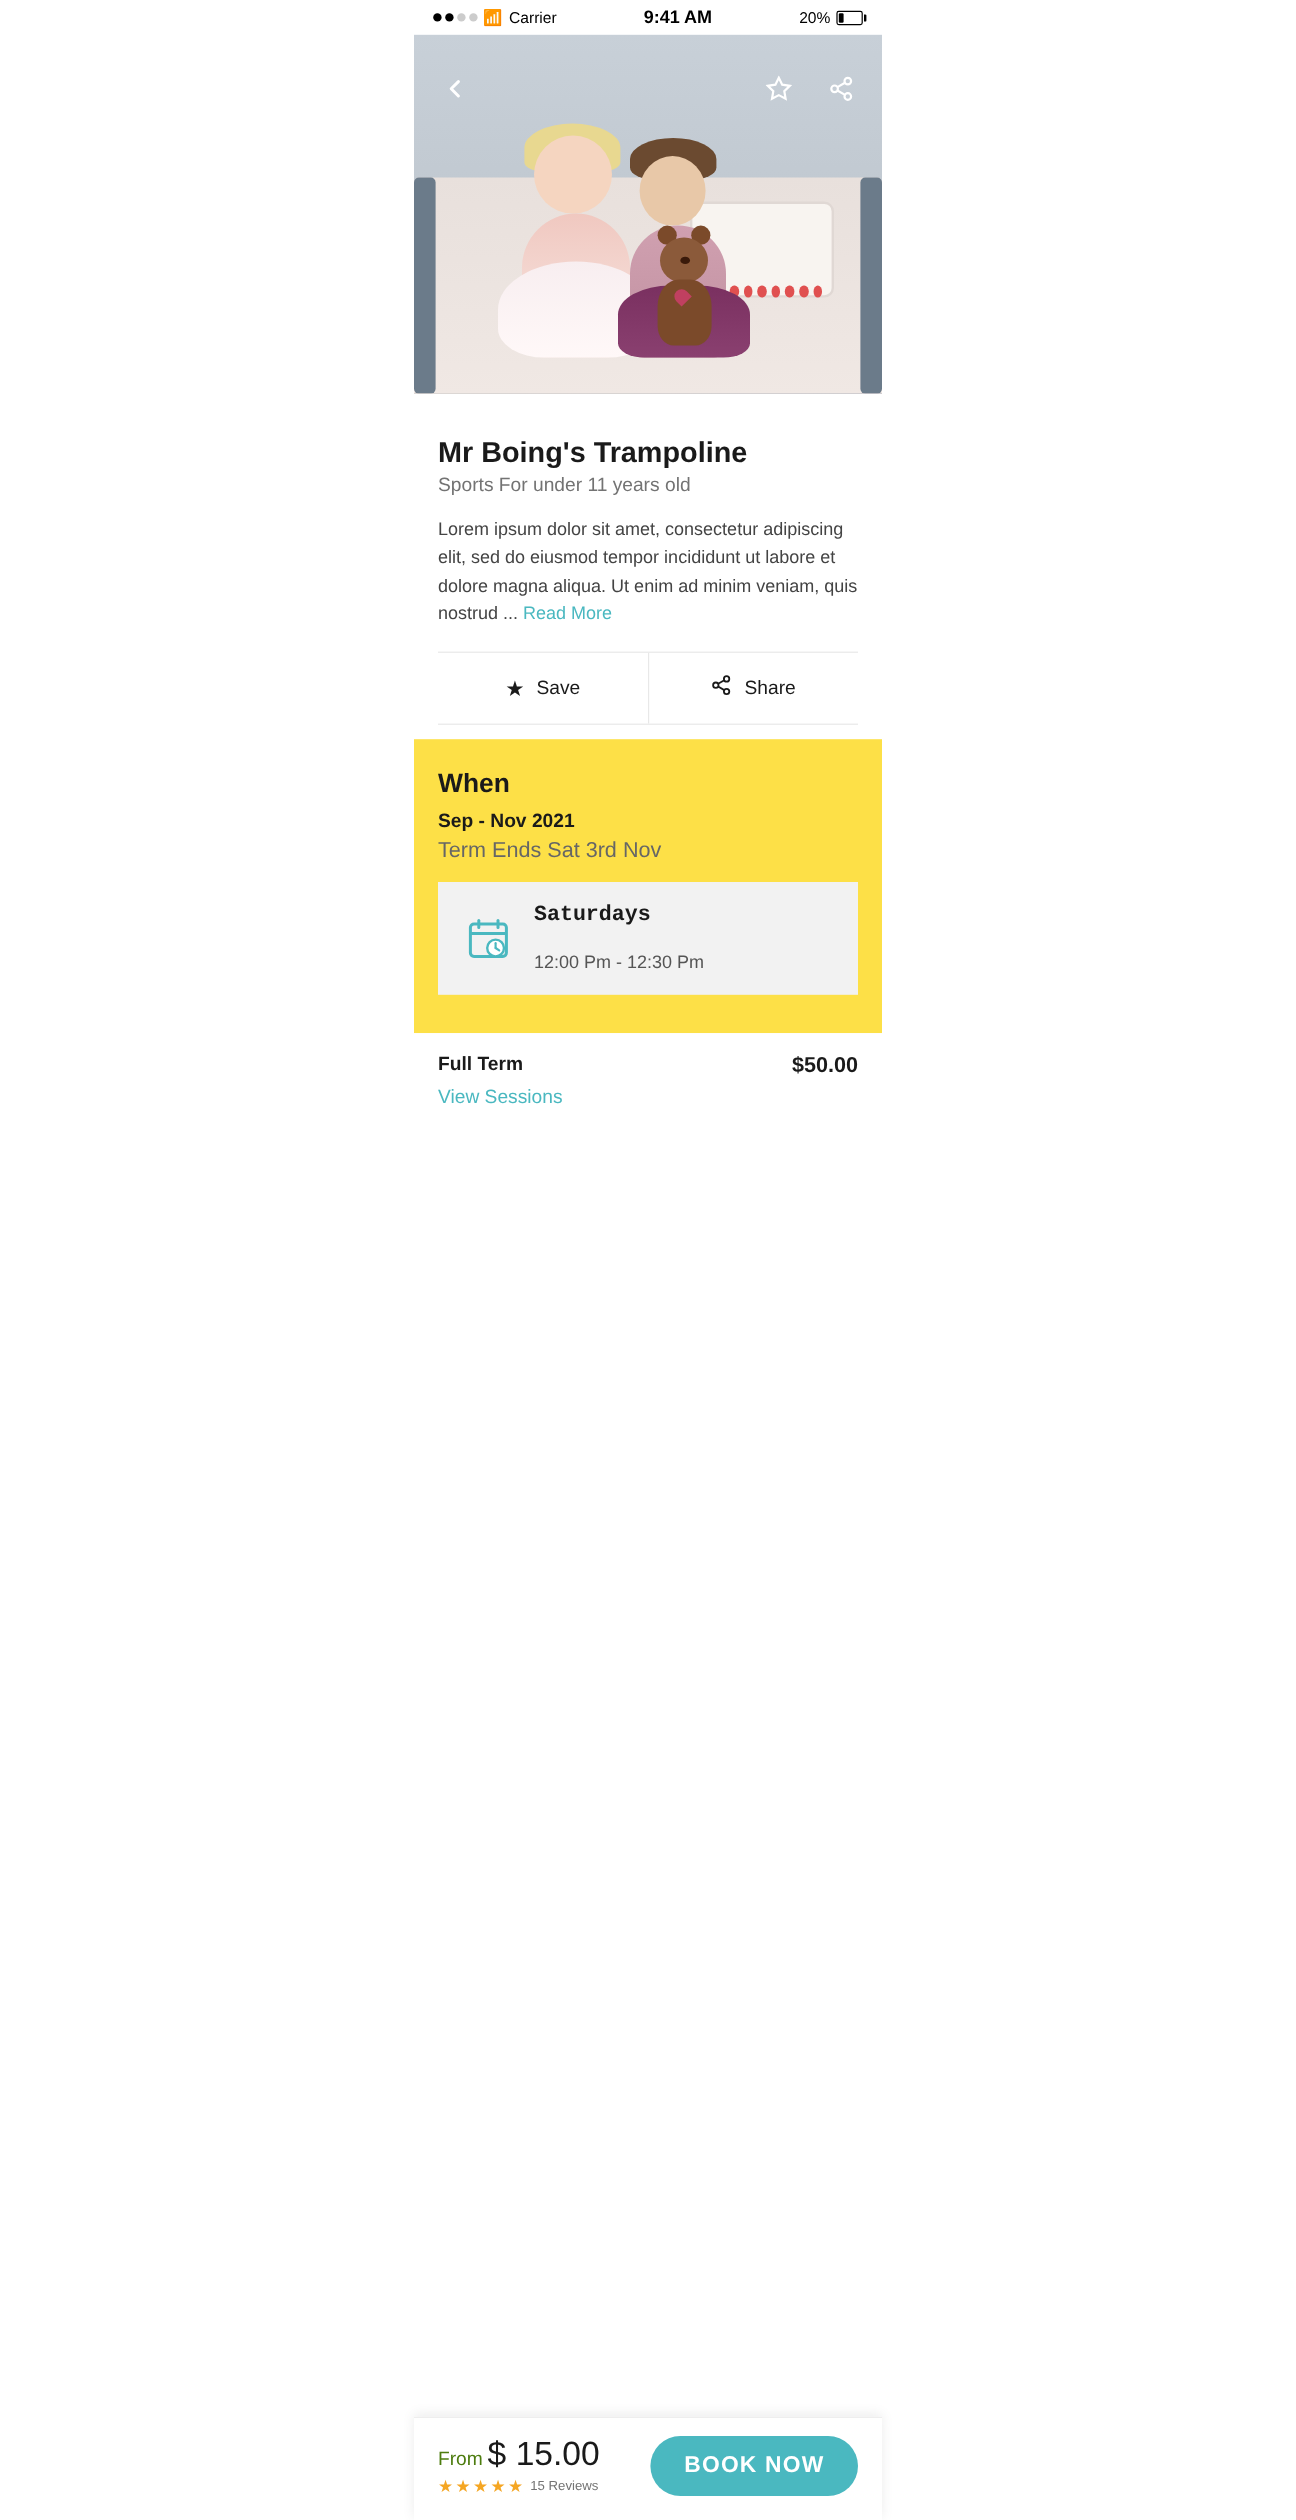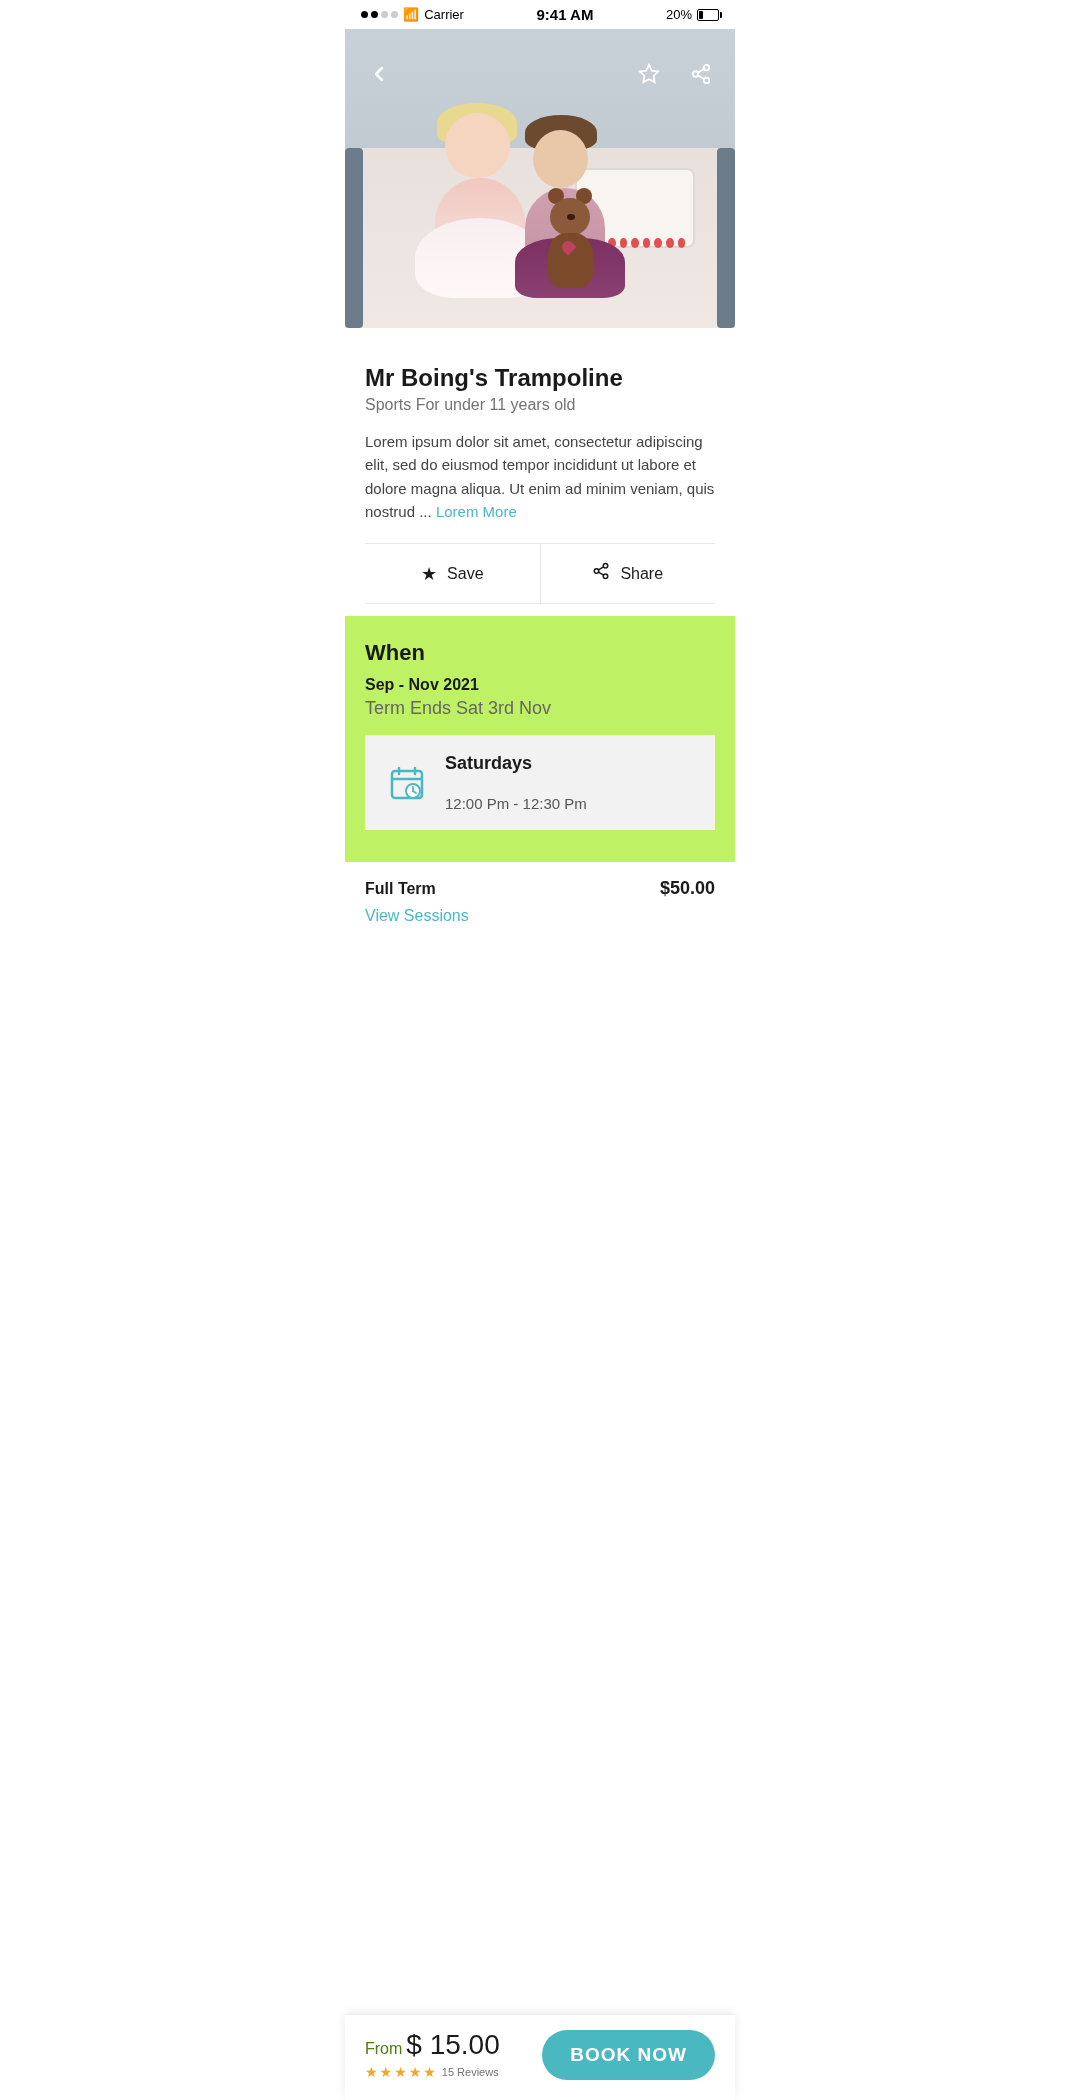--- a/index.html
+++ b/index.html
@@ -411,21 +411,21 @@
     }
     .action-btn:first-child {
       border-right: 1px solid #e8e8e8;
     }
     .action-icon {
       font-size: 18px;
     }
 
     
     .when-section {
-      background: #bef264;
+      background: #fde047;
       padding: 24px 20px 16px;
       margin-top: 12px;
     }
     .section-heading {
       font-size: 22px;
       font-weight: 700;
       color: #1a1a1a;
       margin-bottom: 10px;
     }
     .date-range {
@@ -461,20 +461,21 @@
       height: 36px;
     }
     .schedule-info {
       flex: 1;
     }
     .schedule-day {
       font-size: 18px;
       font-weight: 700;
       color: #1a1a1a;
       margin-bottom: 21px;
+      font-family: Liberation Mono, monospace;
     }
     .schedule-time {
       font-size: 15px;
       color: #555;
     }
 
     
     .pricing-section {
       padding: 16px 20px;
       background: #fff;
@@ -680,21 +681,21 @@
       </svg>
     </div>
   </div>
 </div>
 
 <div class="content">
   <h1 class="title">Mr Boing's Trampoline</h1>
   <p class="subtitle">Sports For under 11 years old</p>
   <p class="description">
     <span>Lorem ipsum dolor sit amet, consectetur adipiscing elit, sed do eiusmod tempor incididunt ut labore et dolore magna aliqua. Ut enim ad minim veniam, quis nostrud ...</span>
-    <span class="read-more">Lorem More</span>
+    <span class="read-more">Read More</span>
   </p>
 
   <div class="action-bar">
     <div class="action-btn">
       <span class="action-icon">★</span>
       <span>Save</span>
     </div>
     <div class="action-btn">
       <span class="action-icon">
         <svg width="18" height="18" viewBox="0 0 24 24" fill="none">

